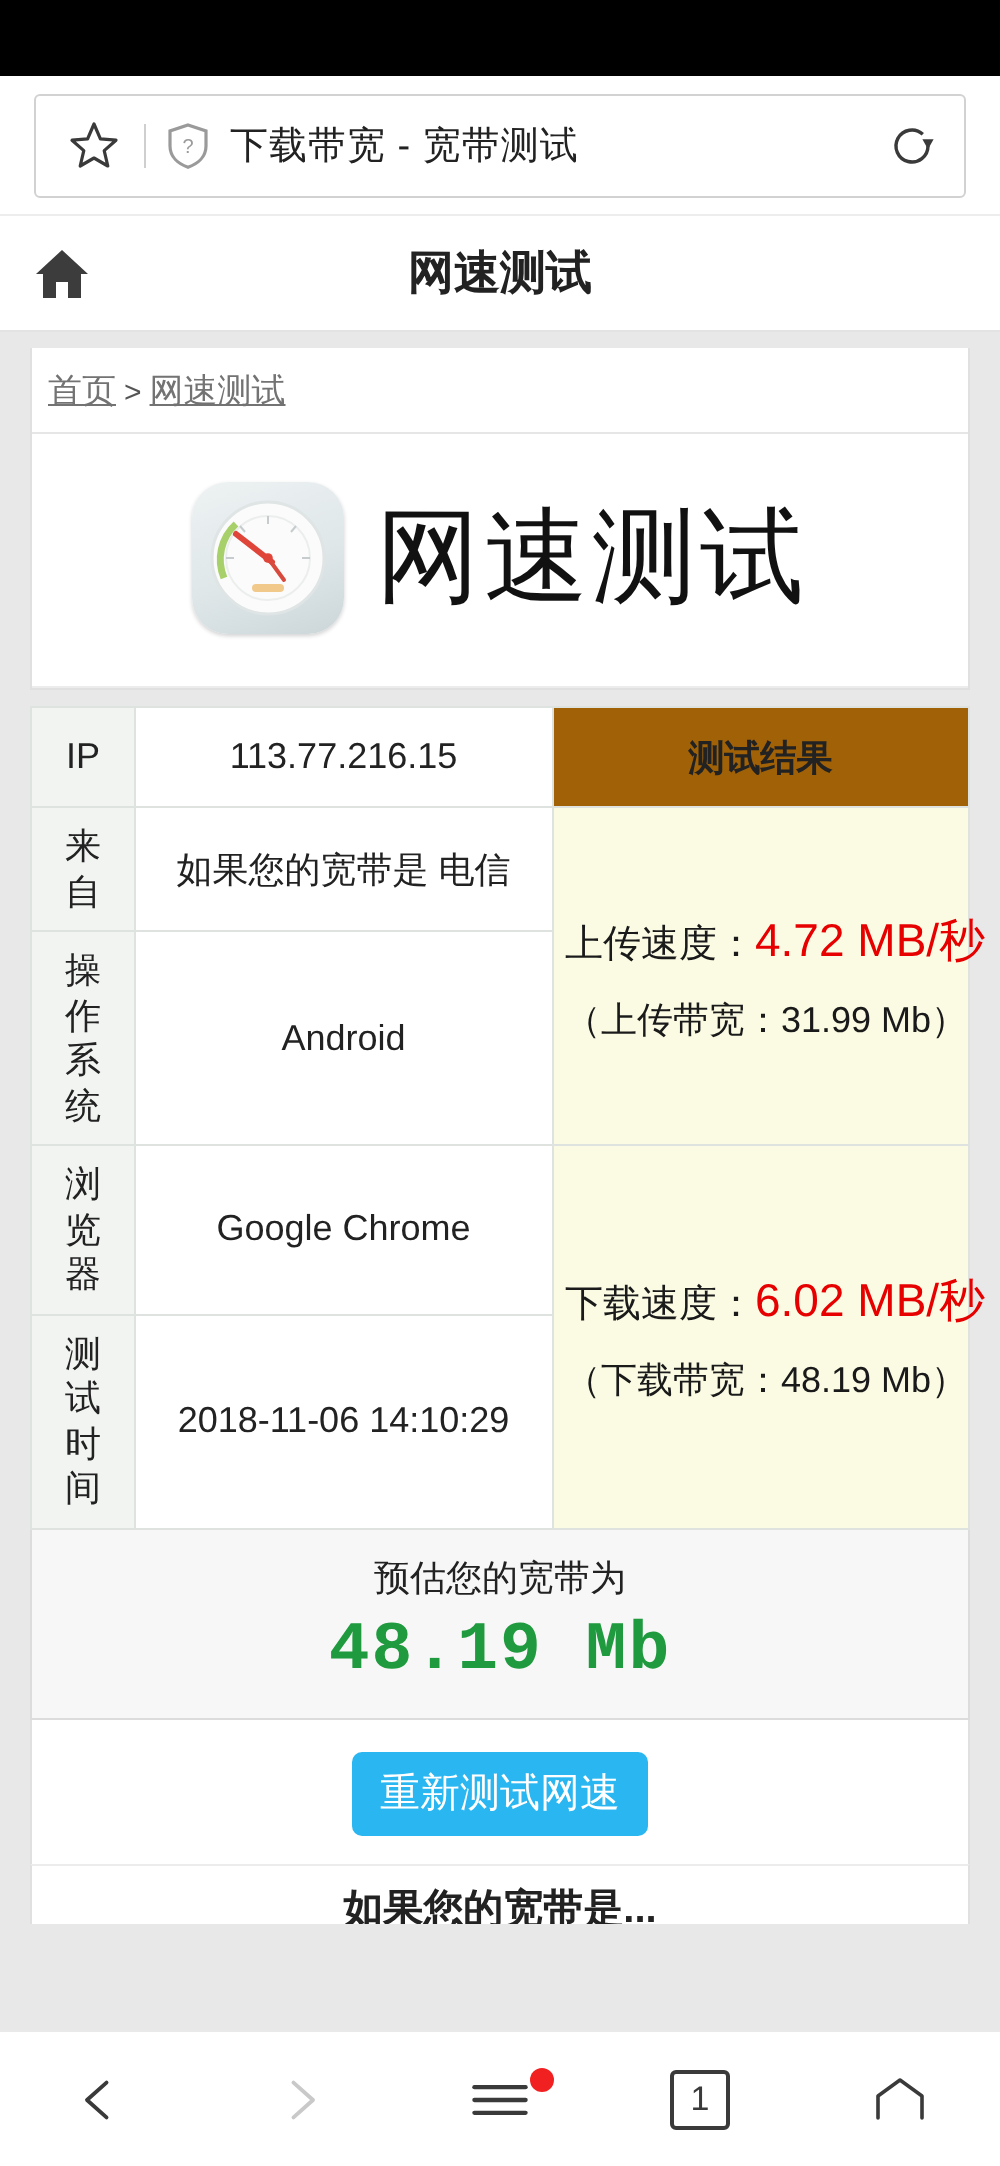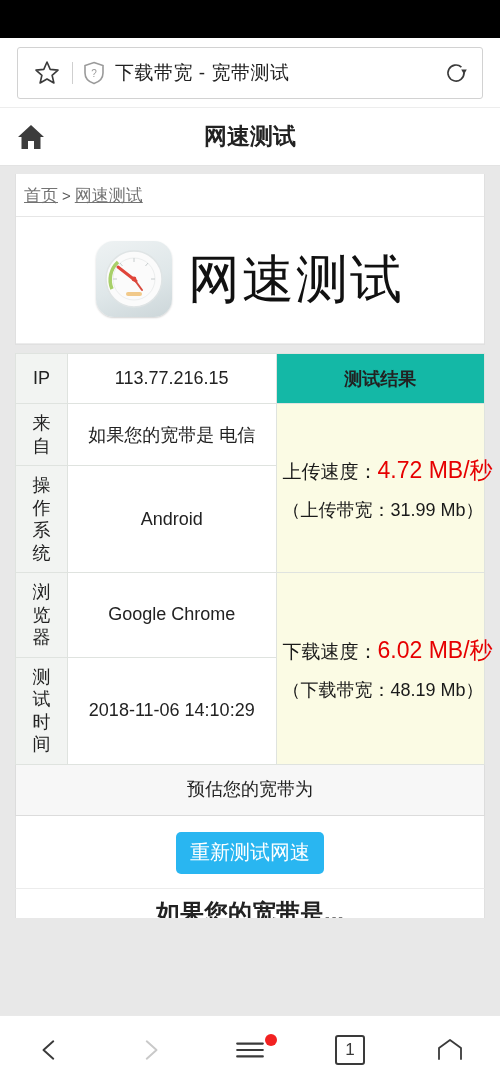--- a/index.html
+++ b/index.html
@@ -80,21 +80,21 @@
     border: 1px solid #dfe3df; text-align: center; vertical-align: middle;
     font-size: 18px; color: #222;
   }
   td.lbl {
     width: 52px; background: #f2f4f2; font-size: 17px; color: #222;
     padding: 8px 0; line-height: 1.25; letter-spacing: 0;
   }
   td.lbl span { display: block; }
   td.val { background: #ffffff; padding: 14px 4px; font-size: 18px; }
   td.rhead {
-    background: #14b8a6; font-weight: bold; font-size: 18px; color: #111;
+    background: #a16207; font-weight: bold; font-size: 18px; color: #111;
     height: 40px;
   }
   td.rbody { background: #fbfbe4; padding: 10px 6px; }
   .speedline { font-size: 19px; color: #1a1a1a; white-space: nowrap; }
   .speedline .big { color: #e60000; font-size: 23px; font-weight: normal; }
   .bwline { font-size: 18px; color: #1a1a1a; margin-top: 12px; white-space: nowrap; }
 
   .summary {
     background: #f7f7f7; text-align: center; padding: 12px 0 14px 0;
     border: 1px solid #dcdcdc; border-top: none; font-family: Liberation Mono, monospace;
@@ -106,21 +106,21 @@
             border-left: 1px solid #e0e0e0; border-right: 1px solid #e0e0e0; }
   .retest-btn {
     display: inline-block; background: #29b6f1; color: #fff; border: none;
     border-radius: 5px; padding: 7px 14px 8px 14px; font-size: 20px;
     font-family: inherit; cursor: pointer;
   }
   .clipped {
     background: #fff; border-left: 1px solid #e0e0e0; border-right: 1px solid #e0e0e0;
     border-top: 1px solid #ececec; height: 30px; overflow: hidden; text-align: center;
   }
-  .clipped span { font-size: 24px; color: #222; font-weight: bold;
+  .clipped span { font-size: 20px; color: #222; font-weight: bold;
                   display: block; margin-top: 8px; }
 
   
   .bottomnav {
     position: absolute; left: 0; bottom: 0; width: 500px; height: 68px;
     background: #fff; display: flex; align-items: center;
     border-top: 1px solid #e9e9e9;
   }
   .navitem { flex: 1 1 0; display: flex; align-items: center; justify-content: center;
              position: relative; height: 100%; }
@@ -254,20 +254,21 @@
                 <span>时</span>
                 <span>间</span>
           </td>
           <td class="val">2018-11-06 14:10:29</td>
         </tr>
       </tbody>
         </table>
 
       <div class="summary">
         <div class="lead">预估您的宽带为</div>
+        <div class="value">48.19 Mb</div>
       </div>
 
       <div class="btnrow">
         <button class="retest-btn">重新测试网速</button>
       </div>
 
       <div class="clipped">
         <span>如果您的宽带是...</span>
       </div>
     </div>

